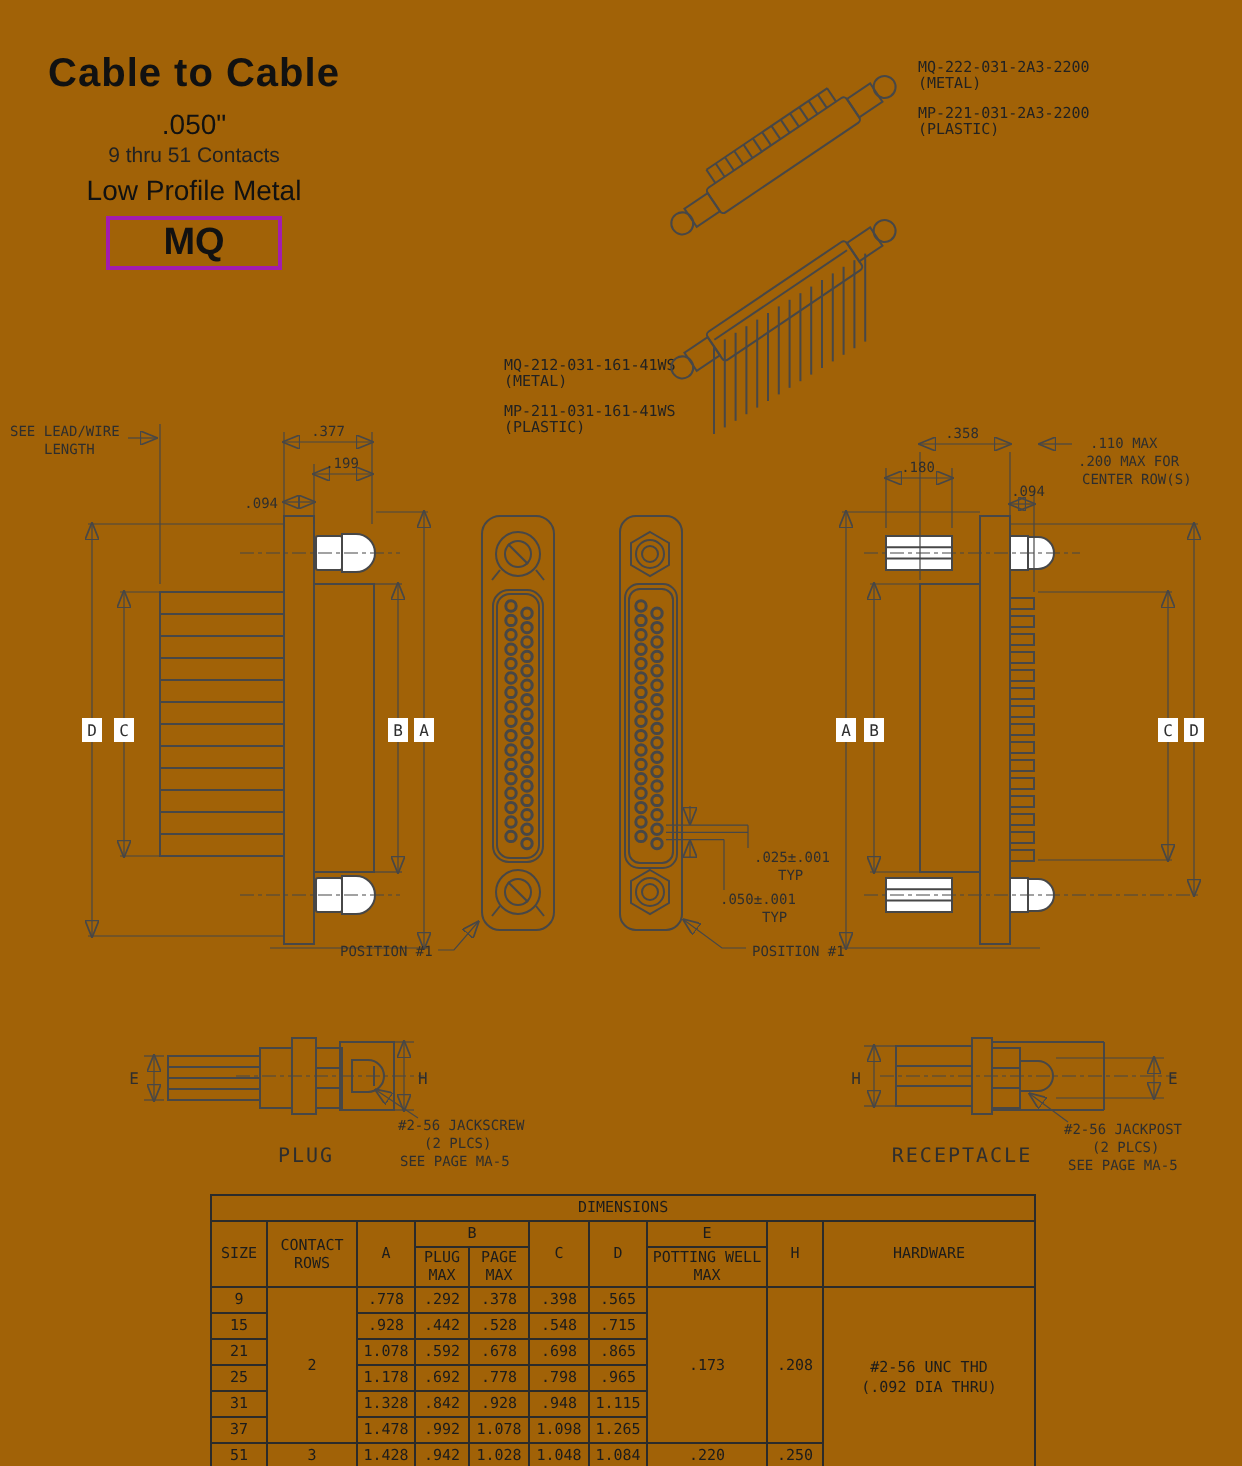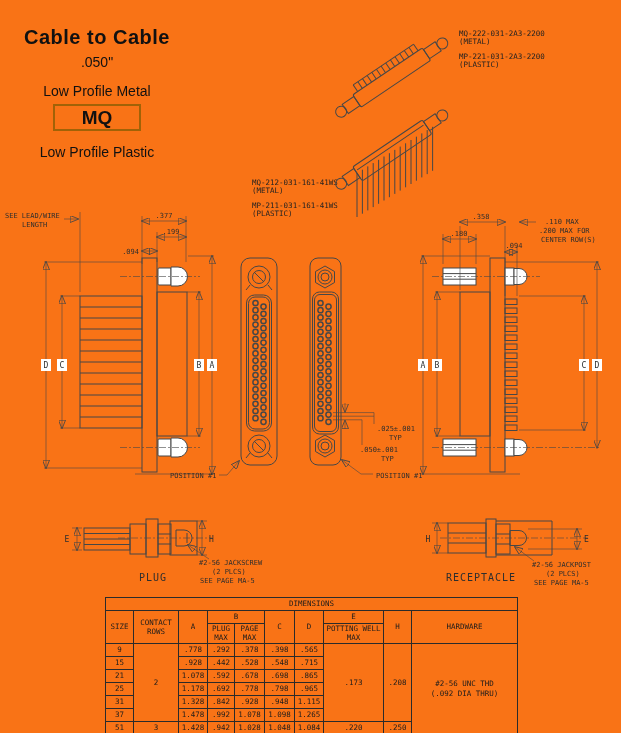--- a/index.html
+++ b/index.html
@@ -1,25 +1,25 @@
 <!DOCTYPE html>
 <html><head>
 <meta charset="utf-8">
 <style>
   html,body{margin:0;padding:0;background:#888;}
-  .page{position:relative;width:621px;height:733px;background:#f97316;overflow:hidden;
+  .page{position:relative;width:621px;height:733px;background:#a16207;overflow:hidden;
         font-family:"Liberation Sans",sans-serif;color:#111;}
   .abs{position:absolute;}
   
   .title-block{left:6px;top:26px;width:182px;text-align:center;}
   .title-block h1{font-size:20px;margin:0;letter-spacing:.5px;}
   .pitch{font-size:14px;margin-top:5px;}
   .contacts{font-size:10.5px;margin-top:2px;color:#222;}
-  .series-label{font-size:14px;margin-top:13px;}
-  .series-box{margin:5px auto 0;width:84px;height:23px;border:2px solid #a16207;
+  .series-label{font-size:14px;margin-top:3px;}
+  .series-box{margin:5px auto 0;width:84px;height:23px;border:2px solid #a21caf;
               font-size:19px;font-weight:bold;line-height:23px;}
   
   .pn{font-family:"DejaVu Sans Mono",monospace;font-size:7.5px;line-height:8px;color:#222;}
   .pn p{margin:0 0 7px 0;}
   
   svg text{font-family:"DejaVu Sans Mono",monospace;fill:#2e2e2e;stroke:none;}
   .dt{font-size:7px;}
   .dl{font-size:8px;}
   .big{font-size:10px;letter-spacing:1px;}
   .draw line,.draw rect,.draw path,.draw circle,.draw polyline,.draw polygon{
@@ -39,23 +39,23 @@
   .dim-table tbody td{height:12px;}
 </style>
 </head>
 <body>
 
 <div class="page">
 
   <div class="abs title-block">
     <h1>Cable to Cable</h1>
     <div class="pitch">.050"</div>
+    <div class="contacts">9 thru 51 Contacts</div>
     <div class="series-label">Low Profile Metal</div>
     <div class="series-box">MQ</div>
-    <div class="series-label">Low Profile Plastic</div>
   </div>
 
   <div class="abs pn" style="left:459px;top:30px;">
     <p><span>MQ-222-031-2A3-2200</span><br>
        <span>(METAL)</span></p>
     <p><span>MP-221-031-2A3-2200</span><br>
        <span>(PLASTIC)</span></p>
   </div>
 
   <div class="abs pn" style="left:252px;top:179px;">

